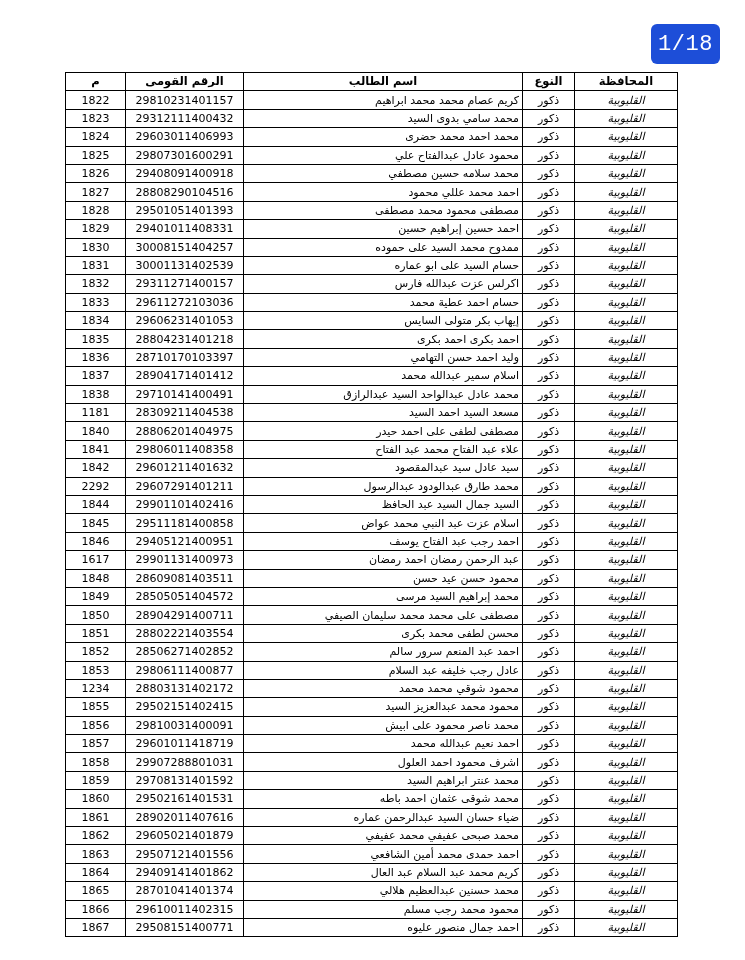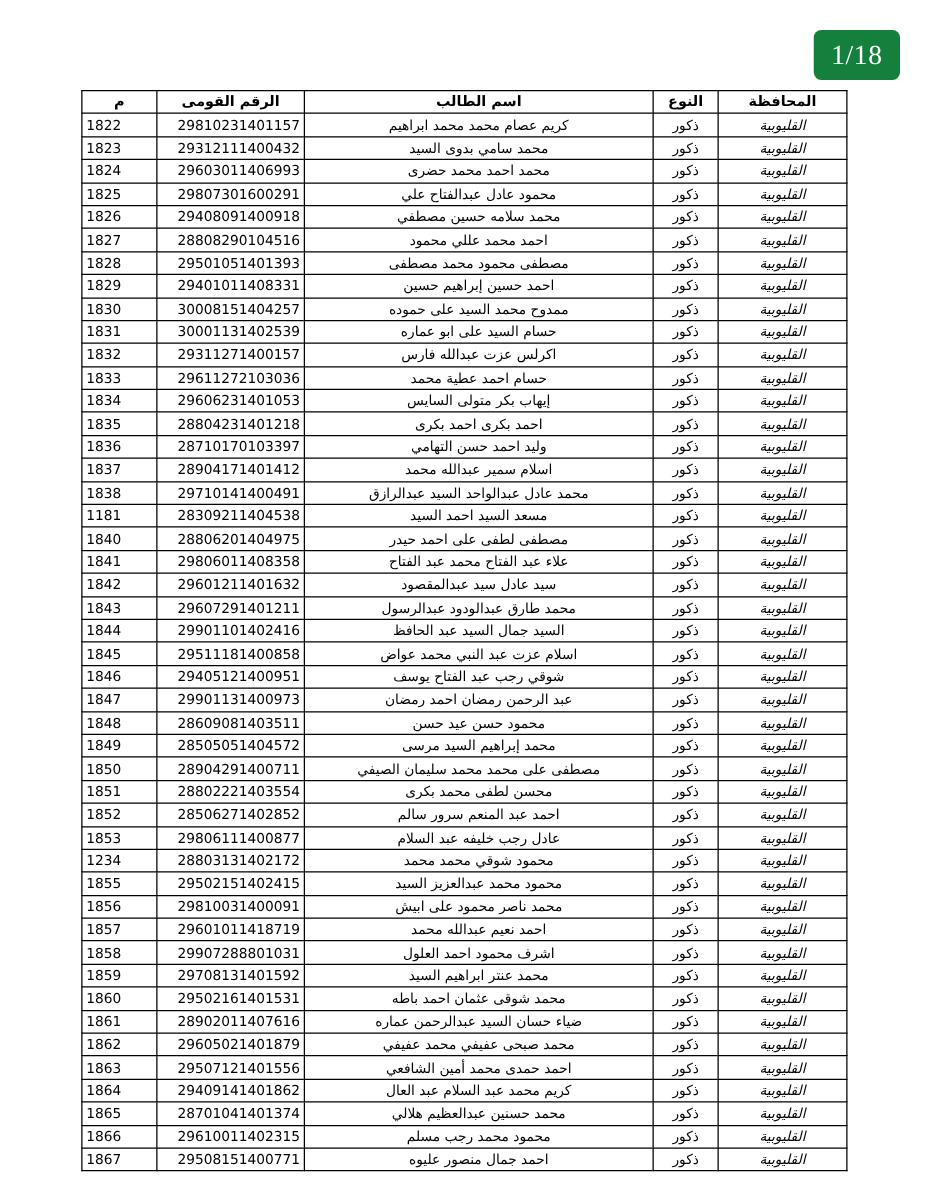--- a/index.html
+++ b/index.html
@@ -13,28 +13,28 @@
     position: relative;
     font-family: "DejaVu Sans", "Liberation Sans", sans-serif;
     overflow: hidden;
   }
   .page-badge {
     position: absolute;
     top: 24px;
     left: 651px;
     width: 69px;
     height: 40px;
-    background: #15803d;
+    background: #1d4ed8;
     color: #ffffff;
     border-radius: 6px;
     display: flex;
     align-items: center;
     justify-content: center;
     font-size: 22px;
-    font-family: Liberation Serif, serif;
+    font-family: Liberation Mono, monospace;
     letter-spacing: 0.5px;
   }
   .table-wrap {
     position: absolute;
     top: 72px;
     right: 67px;
     width: 612px;
   }
   table.roster {
     border-collapse: collapse;
@@ -59,23 +59,23 @@
     font-size: 11.5px;
   }
   col.c-gov { width: 103px; }
   col.c-type { width: 52px; }
   col.c-name { width: 279px; }
   col.c-nid   { width: 118px; }
   col.c-idx   { width: 60px; }
 
   td.gov { text-align: center; font-style: italic; }
   td.type { text-align: center; }
-  td.name { text-align: center; }
-  td.nid  { text-align: right; direction: ltr; font-family: "DejaVu Sans", sans-serif; }
-  td.idx  { text-align: left; direction: ltr; }
+  td.name { text-align: right; }
+  td.nid  { text-align: center; direction: ltr; font-family: "DejaVu Sans", sans-serif; }
+  td.idx  { text-align: center; direction: ltr; }
 </style>
 </head>
 <body>
 
 <div class="page-badge">1/18</div>
 
 <div class="table-wrap">
   <table class="roster">
     <colgroup>
       <col class="c-gov">
@@ -239,49 +239,49 @@
           <td class="type">ذكور</td>
           <td class="name">سيد عادل سيد عبدالمقصود</td>
           <td class="nid">29601211401632</td>
           <td class="idx">1842</td>
         </tr>
         <tr>
           <td class="gov">القليوبية</td>
           <td class="type">ذكور</td>
           <td class="name">محمد طارق عبدالودود عبدالرسول</td>
           <td class="nid">29607291401211</td>
-          <td class="idx">1843</td>
+          <td class="idx">2292</td>
         </tr>
         <tr>
           <td class="gov">القليوبية</td>
           <td class="type">ذكور</td>
           <td class="name">السيد جمال السيد عبد الحافظ</td>
           <td class="nid">29901101402416</td>
           <td class="idx">1844</td>
         </tr>
         <tr>
           <td class="gov">القليوبية</td>
           <td class="type">ذكور</td>
           <td class="name">اسلام عزت عبد النبي محمد عواض</td>
           <td class="nid">29511181400858</td>
           <td class="idx">1845</td>
         </tr>
         <tr>
           <td class="gov">القليوبية</td>
           <td class="type">ذكور</td>
-          <td class="name">شوقي رجب عبد الفتاح يوسف</td>
+          <td class="name">احمد رجب عبد الفتاح يوسف</td>
           <td class="nid">29405121400951</td>
           <td class="idx">1846</td>
         </tr>
         <tr>
           <td class="gov">القليوبية</td>
           <td class="type">ذكور</td>
           <td class="name">عبد الرحمن رمضان احمد رمضان</td>
           <td class="nid">29901131400973</td>
-          <td class="idx">1847</td>
+          <td class="idx">1617</td>
         </tr>
         <tr>
           <td class="gov">القليوبية</td>
           <td class="type">ذكور</td>
           <td class="name">محمود حسن عيد حسن</td>
           <td class="nid">28609081403511</td>
           <td class="idx">1848</td>
         </tr>
         <tr>
           <td class="gov">القليوبية</td>

